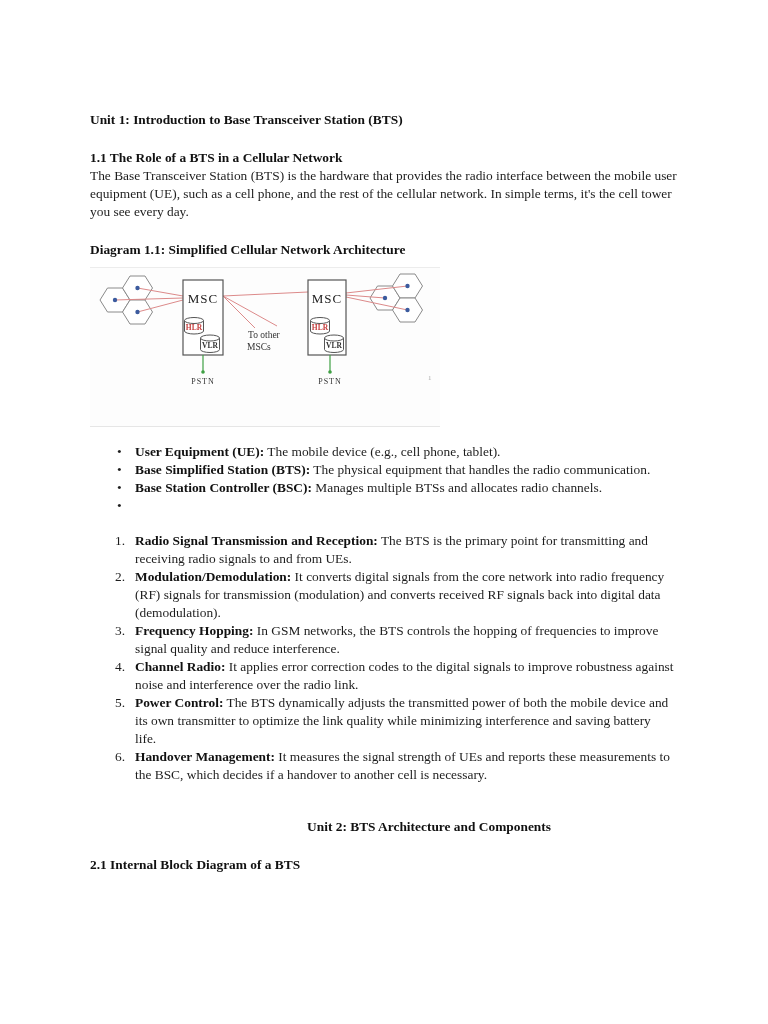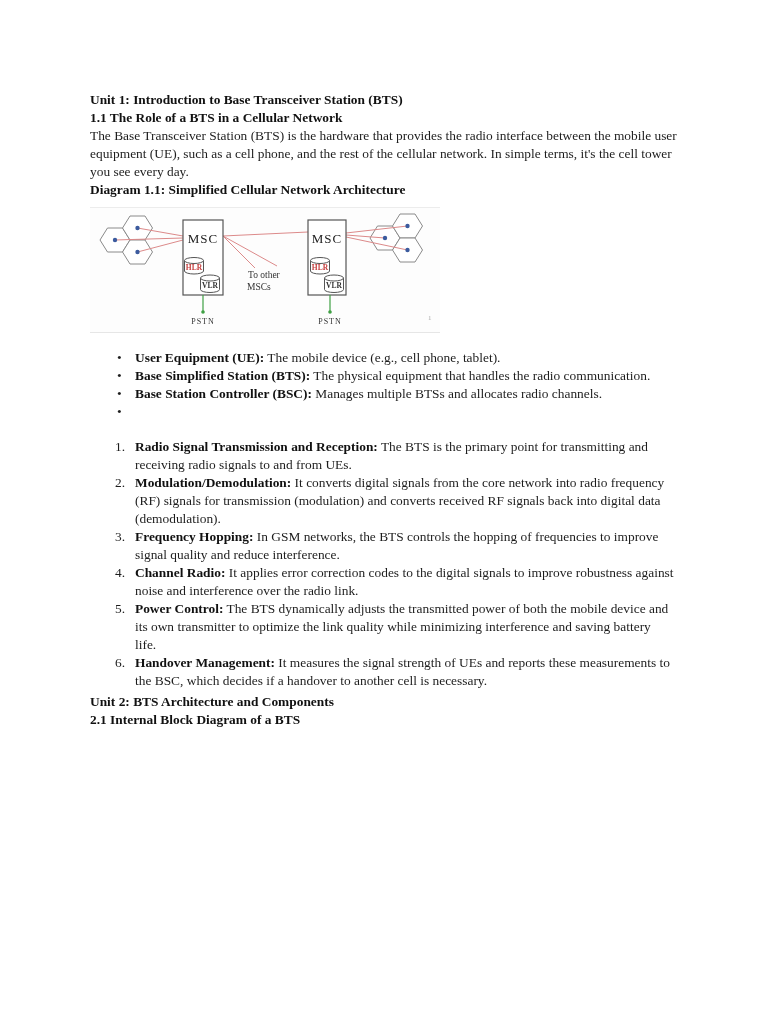--- a/index.html
+++ b/index.html
@@ -8,46 +8,46 @@
     background: #ffffff;
     overflow: hidden;
     font-family: "Liberation Serif", "DejaVu Serif", serif;
     color: #1d1d1d;
   }
   .content {
     padding: 91px 0 0 90px;
     font-size: 13.4px;
     line-height: 18px;
   }
-  .hd { font-weight: bold; color: #111; }
+  .hd { font-weight: bold; color: #111; margin-top: 20px; }
   .para { width: 592px; }
   .diagram-wrap {
     margin-top: 8px;
-    width: 350px; height: 126px;
+    width: 350px; height: 160px;
     background: #fdfdfd;
     border-top: 1px solid #ececec;
     border-bottom: 1px solid #e6e6e6;
     box-sizing: border-box;
     position: relative;
   }
   .diagram-wrap svg { display: block; }
   .list { margin-top: 16px; }
   .list.numbered { margin-top: 17px; }
   .li { display: flex; }
   .li .marker {
     flex: none;
     width: 45px;
     box-sizing: border-box;
     padding-left: 27px;
   }
   .li .marker.num { padding-left: 25px; }
   .li .li-text { width: 540px; }
   .li b { color: #111; }
   .h-keyfn { margin-top: 18px; }
-  .unit2 { margin-top: 3px; }
+  .unit2 { margin-top: 34px; text-align: center; }
   svg text { font-family: "Liberation Serif", "DejaVu Serif", serif; }
 </style>
 </head>
 <body>
 
 <div class="content">
 
   <div class="hd">Unit 1: Introduction to Base Transceiver Station (BTS)</div>
   <div class="hd">1.1 The Role of a BTS in a Cellular Network</div>
   <div class="para">The Base Transceiver Station (BTS) is the hardware that provides the radio interface between the mobile user equipment (UE), such as a cell phone, and the rest of the cellular network. In simple terms, it's the cell tower you see every day.</div>

